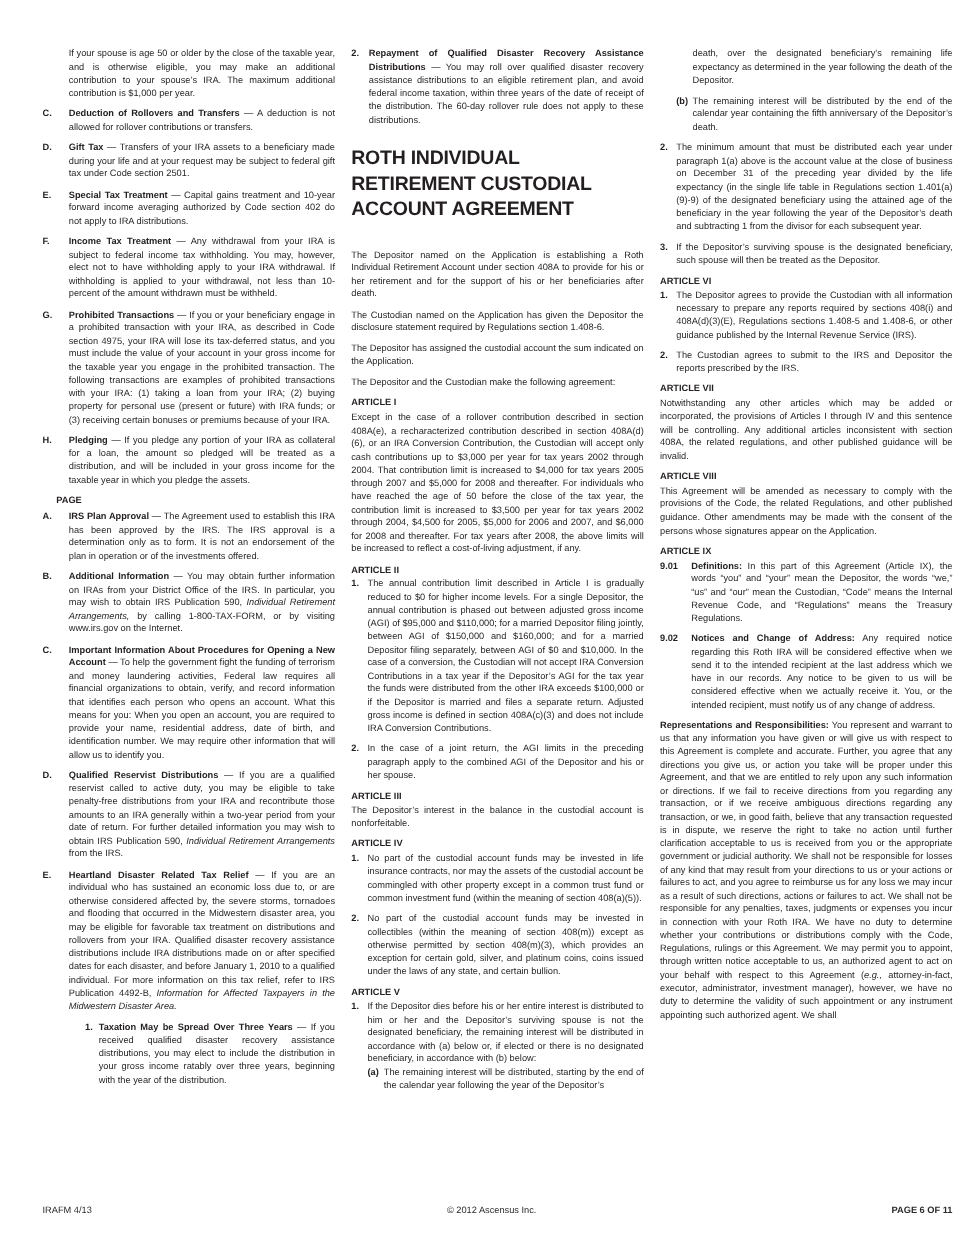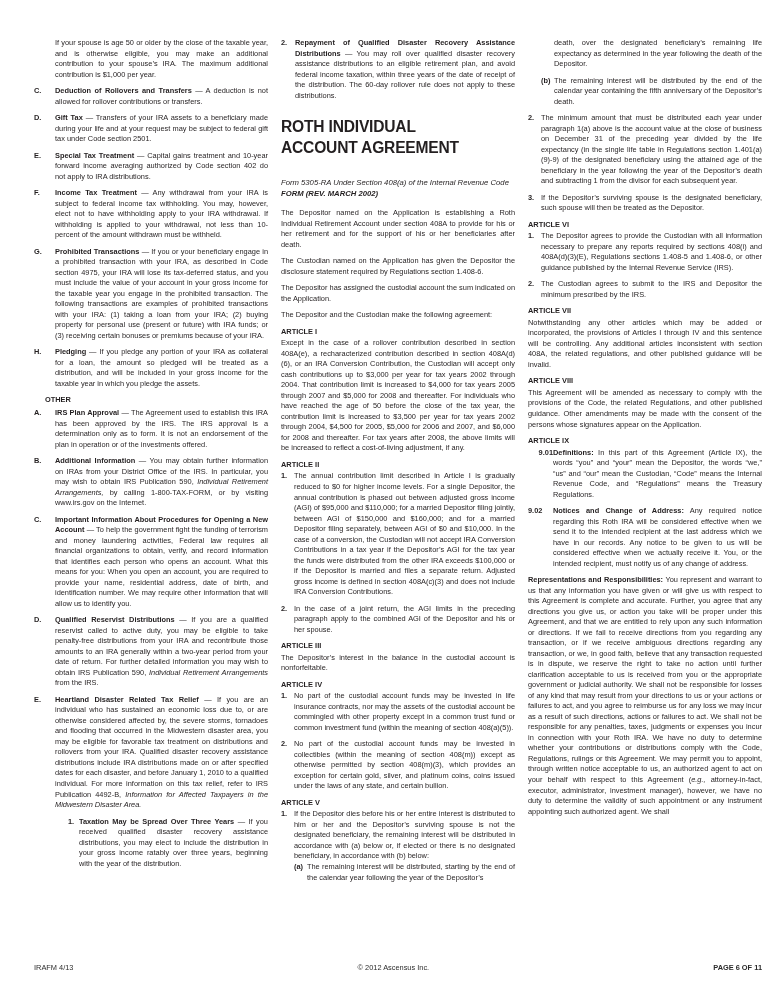--- a/index.html
+++ b/index.html
@@ -51,21 +51,21 @@
           <div class="bd"><span class="b">Income Tax Treatment</span><span> — Any withdrawal from your IRA is subject to federal income tax withholding. You may, however, elect not to have withholding apply to your IRA withdrawal. If withholding is applied to your withdrawal, not less than 10-percent of the amount withdrawn must be withheld.</span></div>
         </div>
         <div class="item">
           <div class="lbl">G.</div>
           <div class="bd"><span class="b">Prohibited Transactions</span><span> — If you or your beneficiary engage in a prohibited transaction with your IRA, as described in Code section 4975, your IRA will lose its tax-deferred status, and you must include the value of your account in your gross income for the taxable year you engage in the prohibited transaction. The following transactions are examples of prohibited transactions with your IRA: (1) taking a loan from your IRA; (2) buying property for personal use (present or future) with IRA funds; or (3) receiving certain bonuses or premiums because of your IRA.</span></div>
         </div>
         <div class="item">
           <div class="lbl">H.</div>
           <div class="bd"><span class="b">Pledging</span><span> — If you pledge any portion of your IRA as collateral for a loan, the amount so pledged will be treated as a distribution, and will be included in your gross income for the taxable year in which you pledge the assets.</span></div>
         </div>
-        <div class="subhead" style="margin-bottom: 2px;">OTHER</div>
+        <div class="subhead" style="margin-bottom: 2px;">PAGE</div>
         <div class="item">
           <div class="lbl">A.</div>
           <div class="bd"><span class="b">IRS Plan Approval</span><span> — The Agreement used to establish this IRA has been approved by the IRS. The IRS approval is a determination only as to form. It is not an endorsement of the plan in operation or of the investments offered.</span></div>
         </div>
         <div class="item">
           <div class="lbl">B.</div>
           <div class="bd"><span class="b">Additional Information</span><span> — You may obtain further information on IRAs from your District Office of the IRS. In particular, you may wish to obtain IRS Publication 590, </span><span class="i">Individual Retirement Arrangements,</span><span> by calling 1-800-TAX-FORM, or by visiting www.irs.gov on the Internet.</span></div>
         </div>
         <div class="item">
           <div class="lbl">C.</div>
@@ -84,23 +84,23 @@
           <div class="bd"><span class="b">Taxation May be Spread Over Three Years</span><span> — If you received qualified disaster recovery assistance distributions, you may elect to include the distribution in your gross income ratably over three years, beginning with the year of the distribution.</span></div>
         </div>
       </section>
     <section class="col">
         <div class="item">
           <div class="lbl" style="flex-basis: 14px;">2.</div>
           <div class="bd"><span class="b">Repayment of Qualified Disaster Recovery Assistance Distributions</span><span> — You may roll over qualified disaster recovery assistance distributions to an eligible retirement plan, and avoid federal income taxation, within three years of the date of receipt of the distribution. The 60-day rollover rule does not apply to these distributions.</span></div>
         </div>
         <div class="h1">
           <div>ROTH INDIVIDUAL</div>
+          <div>RETIREMENT CUSTODIAL</div>
           <div>ACCOUNT AGREEMENT</div>
         </div>
-        <div class="subtitle"><span class="i">Form 5305-RA Under Section 408(a) of the Internal Revenue Code </span><span class="b i">FORM (REV. MARCH 2002)</span></div>
         <div class="para"><span>The Depositor named on the Application is establishing a Roth Individual Retirement Account under section 408A to provide for his or her retirement and for the support of his or her beneficiaries after death.</span></div>
         <div class="para"><span>The Custodian named on the Application has given the Depositor the disclosure statement required by Regulations section 1.408-6.</span></div>
         <div class="para"><span>The Depositor has assigned the custodial account the sum indicated on the Application.</span></div>
         <div class="para"><span>The Depositor and the Custodian make the following agreement:</span></div>
         <div class="article">ARTICLE I</div>
         <div class="para"><span>Except in the case of a rollover contribution described in section 408A(e), a recharacterized contribution described in section 408A(d)(6), or an IRA Conversion Contribution, the Custodian will accept only cash contributions up to $3,000 per year for tax years 2002 through 2004. That contribution limit is increased to $4,000 for tax years 2005 through 2007 and $5,000 for 2008 and thereafter. For individuals who have reached the age of 50 before the close of the tax year, the contribution limit is increased to $3,500 per year for tax years 2002 through 2004, $4,500 for 2005, $5,000 for 2006 and 2007, and $6,000 for 2008 and thereafter. For tax years after 2008, the above limits will be increased to reflect a cost-of-living adjustment, if any.</span></div>
         <div class="article">ARTICLE II</div>
         <div class="item">
           <div class="lbl" style="flex-basis: 13px;">1.</div>
           <div class="bd"><span>The annual contribution limit described in Article I is gradually reduced to $0 for higher income levels. For a single Depositor, the annual contribution is phased out between adjusted gross income (AGI) of $95,000 and $110,000; for a married Depositor filing jointly, between AGI of $150,000 and $160,000; and for a married Depositor filing separately, between AGI of $0 and $10,000. In the case of a conversion, the Custodian will not accept IRA Conversion Contributions in a tax year if the Depositor’s AGI for the tax year the funds were distributed from the other IRA exceeds $100,000 or if the Depositor is married and files a separate return. Adjusted gross income is defined in section 408A(c)(3) and does not include IRA Conversion Contributions.</span></div>
@@ -144,29 +144,29 @@
           <div class="lbl" style="flex-basis: 13px;">3.</div>
           <div class="bd"><span>If the Depositor’s surviving spouse is the designated beneficiary, such spouse will then be treated as the Depositor.</span></div>
         </div>
         <div class="article">ARTICLE VI</div>
         <div class="item">
           <div class="lbl" style="flex-basis: 13px;">1.</div>
           <div class="bd"><span>The Depositor agrees to provide the Custodian with all information necessary to prepare any reports required by sections 408(i) and 408A(d)(3)(E), Regulations sections 1.408-5 and 1.408-6, or other guidance published by the Internal Revenue Service (IRS).</span></div>
         </div>
         <div class="item">
           <div class="lbl" style="flex-basis: 13px;">2.</div>
-          <div class="bd"><span>The Custodian agrees to submit to the IRS and Depositor the minimum prescribed by the IRS.</span></div>
+          <div class="bd"><span>The Custodian agrees to submit to the IRS and Depositor the reports prescribed by the IRS.</span></div>
         </div>
         <div class="article">ARTICLE VII</div>
         <div class="para"><span>Notwithstanding any other articles which may be added or incorporated, the provisions of Articles I through IV and this sentence will be controlling. Any additional articles inconsistent with section 408A, the related regulations, and other published guidance will be invalid.</span></div>
         <div class="article">ARTICLE VIII</div>
         <div class="para"><span>This Agreement will be amended as necessary to comply with the provisions of the Code, the related Regulations, and other published guidance. Other amendments may be made with the consent of the persons whose signatures appear on the Application.</span></div>
         <div class="article">ARTICLE IX</div>
         <div class="item">
-          <div class="lbl" style="flex-basis: 25px; text-align: right;">9.01</div>
+          <div class="lbl" style="flex-basis: 25px;">9.01</div>
           <div class="bd"><span class="b">Definitions:</span><span> In this part of this Agreement (Article IX), the words “you” and “your” mean the Depositor, the words “we,” “us” and “our” mean the Custodian, “Code” means the Internal Revenue Code, and “Regulations” means the Treasury Regulations.</span></div>
         </div>
         <div class="item">
           <div class="lbl" style="flex-basis: 25px;">9.02</div>
           <div class="bd"><span class="b">Notices and Change of Address:</span><span> Any required notice regarding this Roth IRA will be considered effective when we send it to the intended recipient at the last address which we have in our records. Any notice to be given to us will be considered effective when we actually receive it. You, or the intended recipient, must notify us of any change of address.</span></div>
         </div>
         <div class="item">
           <div class="bd"><span class="b">Representations and Responsibilities:</span><span> You represent and warrant to us that any information you have given or will give us with respect to this Agreement is complete and accurate. Further, you agree that any directions you give us, or action you take will be proper under this Agreement, and that we are entitled to rely upon any such information or directions. If we fail to receive directions from you regarding any transaction, or if we receive ambiguous directions regarding any transaction, or we, in good faith, believe that any transaction requested is in dispute, we reserve the right to take no action until further clarification acceptable to us is received from you or the appropriate government or judicial authority. We shall not be responsible for losses of any kind that may result from your directions to us or your actions or failures to act, and you agree to reimburse us for any loss we may incur as a result of such directions, actions or failures to act. We shall not be responsible for any penalties, taxes, judgments or expenses you incur in connection with your Roth IRA. We have no duty to determine whether your contributions or distributions comply with the Code, Regulations, rulings or this Agreement. We may permit you to appoint, through written notice acceptable to us, an authorized agent to act on your behalf with respect to this Agreement (</span><span class="i">e.g.,</span><span> attorney-in-fact, executor, administrator, investment manager), however, we have no duty to determine the validity of such appointment or any instrument appointing such authorized agent. We shall</span></div>
         </div>
       </section>

